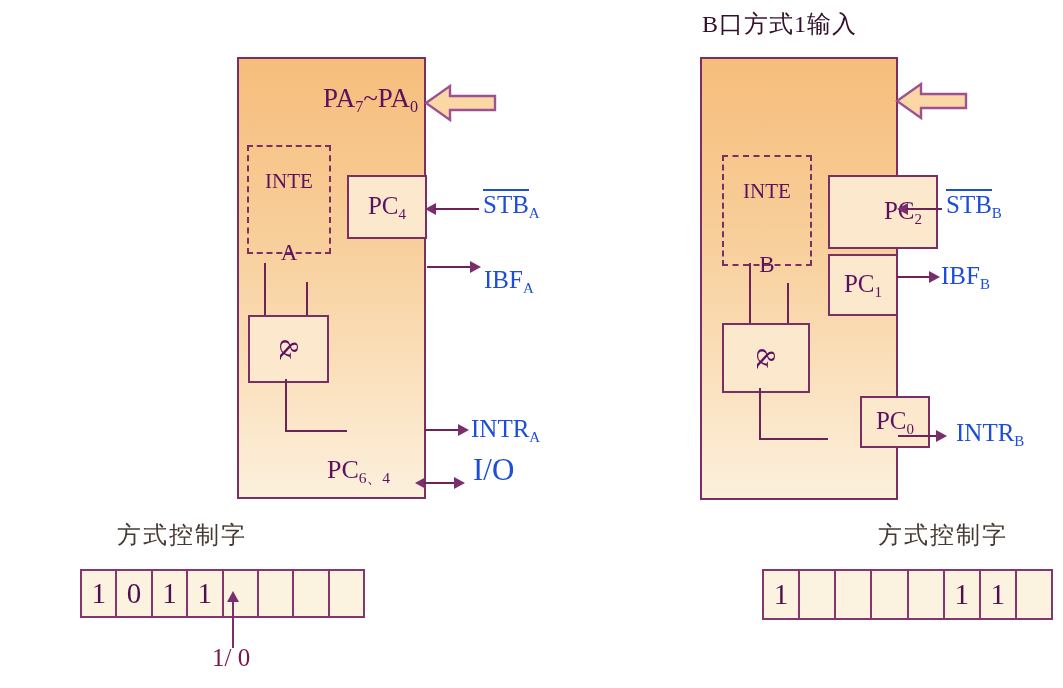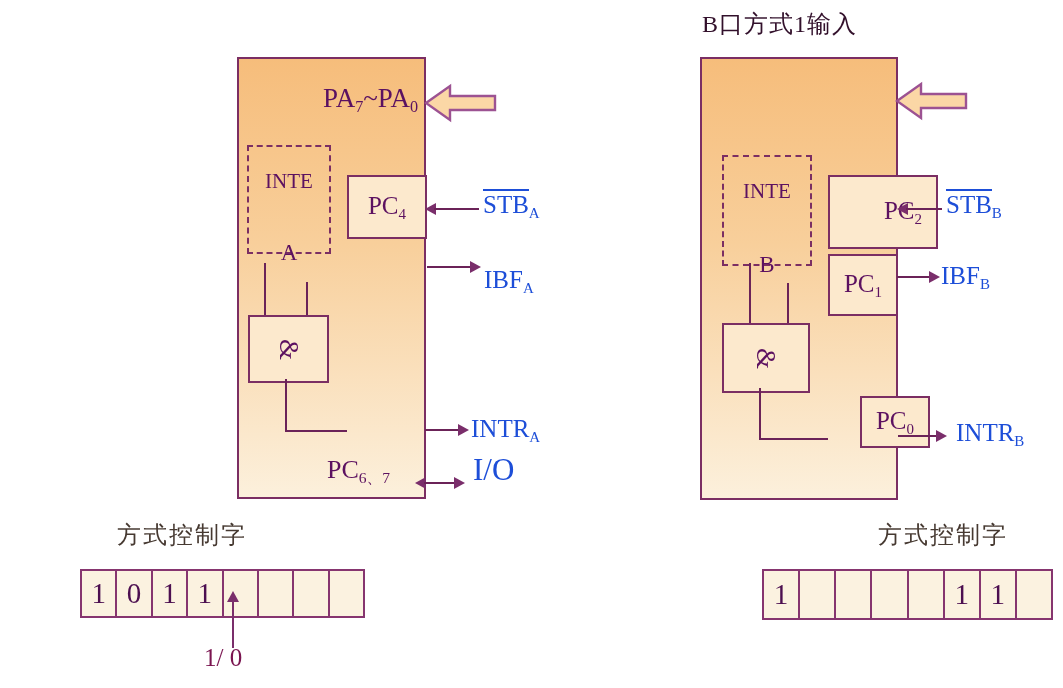--- a/index.html
+++ b/index.html
@@ -71,21 +71,21 @@
       <span class="amp">&amp;</span>
     </div>
 
     <div class="vline" style="left:285px;top:379px;height:53px;"></div>
     <div class="hline" style="left:285px;top:430px;width:62px;"></div>
 
     <div class="smallbox" style="left:347px;top:175px;width:76px;height:60px;">
       <span><span>PC</span><span class="sub">4</span></span>
     </div>
 
-    <div class="sig" style="left:327px;top:455px;color:#5c1160;font-size:26px;"><span>PC</span><span class="sub">6、7</span></div>
+    <div class="sig" style="left:327px;top:455px;color:#5c1160;font-size:26px;"><span>PC</span><span class="sub">6、4</span></div>
 
     <div class="arrow" style="left:425px;top:203px;width:54px;height:12px;">
       <div class="tri-l" style="left:0;top:0;"></div>
       <div class="hline" style="left:9px;width:45px;"></div>
     </div>
     <div class="sig" style="left:483px;top:189px;"><span class="over">STB</span><span class="sub">A</span></div>
 
     <div class="arrow" style="left:427px;top:261px;width:54px;height:12px;">
       <div class="hline" style="left:0;width:45px;"></div>
       <div class="tri-r" style="left:43px;top:0;"></div>
@@ -169,21 +169,21 @@
         <div class="cell">1</div>
         <div class="cell"></div>
         <div class="cell"></div>
         <div class="cell"></div>
         <div class="cell"></div>
       </div>
     <div class="arrow" style="left:227px;top:591px;width:12px;height:58px;">
       <div class="tri-u" style="left:0;top:0;"></div>
       <div class="vline" style="left:5px;top:9px;height:48px;background:#7a2e6b;"></div>
     </div>
-    <div class="ptr-label" style="left:204px;top:644px;">1/ 0</div>
+    <div class="ptr-label" style="left:212px;top:644px;">1/ 0</div>
   </div>
 
   <div class="layer">
     <div class="cw-label" style="left:878px;top:519px;">方式控制字</div>
     <div class="register" style="left:762px;top:569px;width:291px;height:51px;">
         <div class="cell">1</div>
         <div class="cell"></div>
         <div class="cell"></div>
         <div class="cell"></div>
         <div class="cell"></div>

